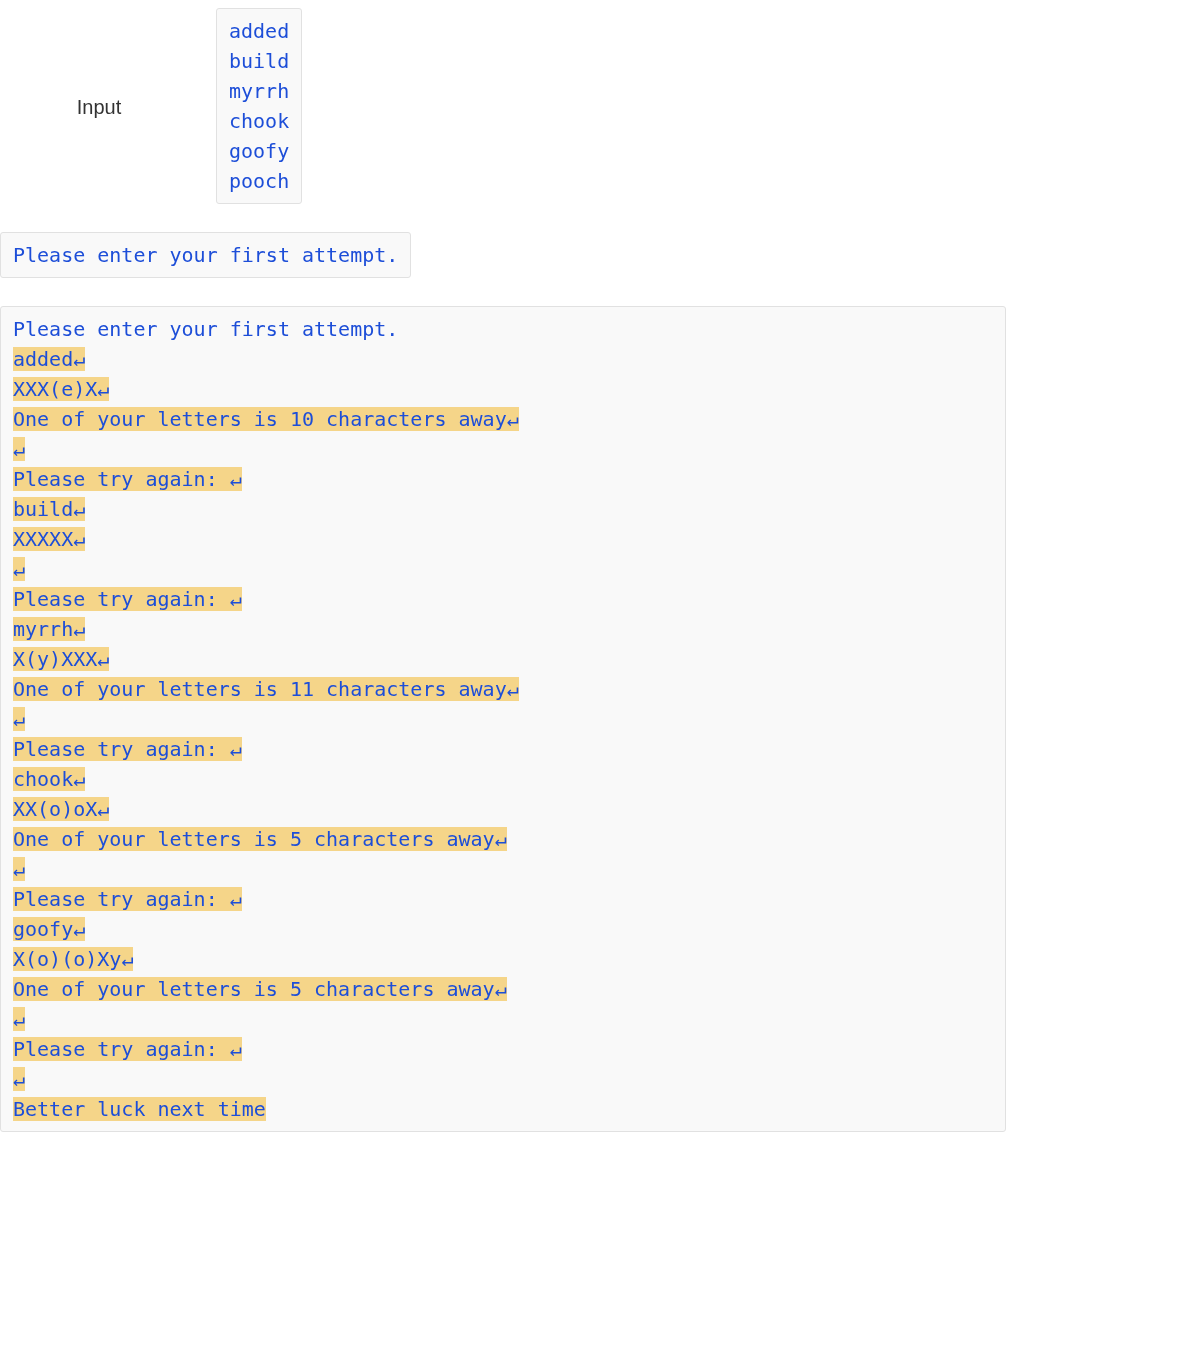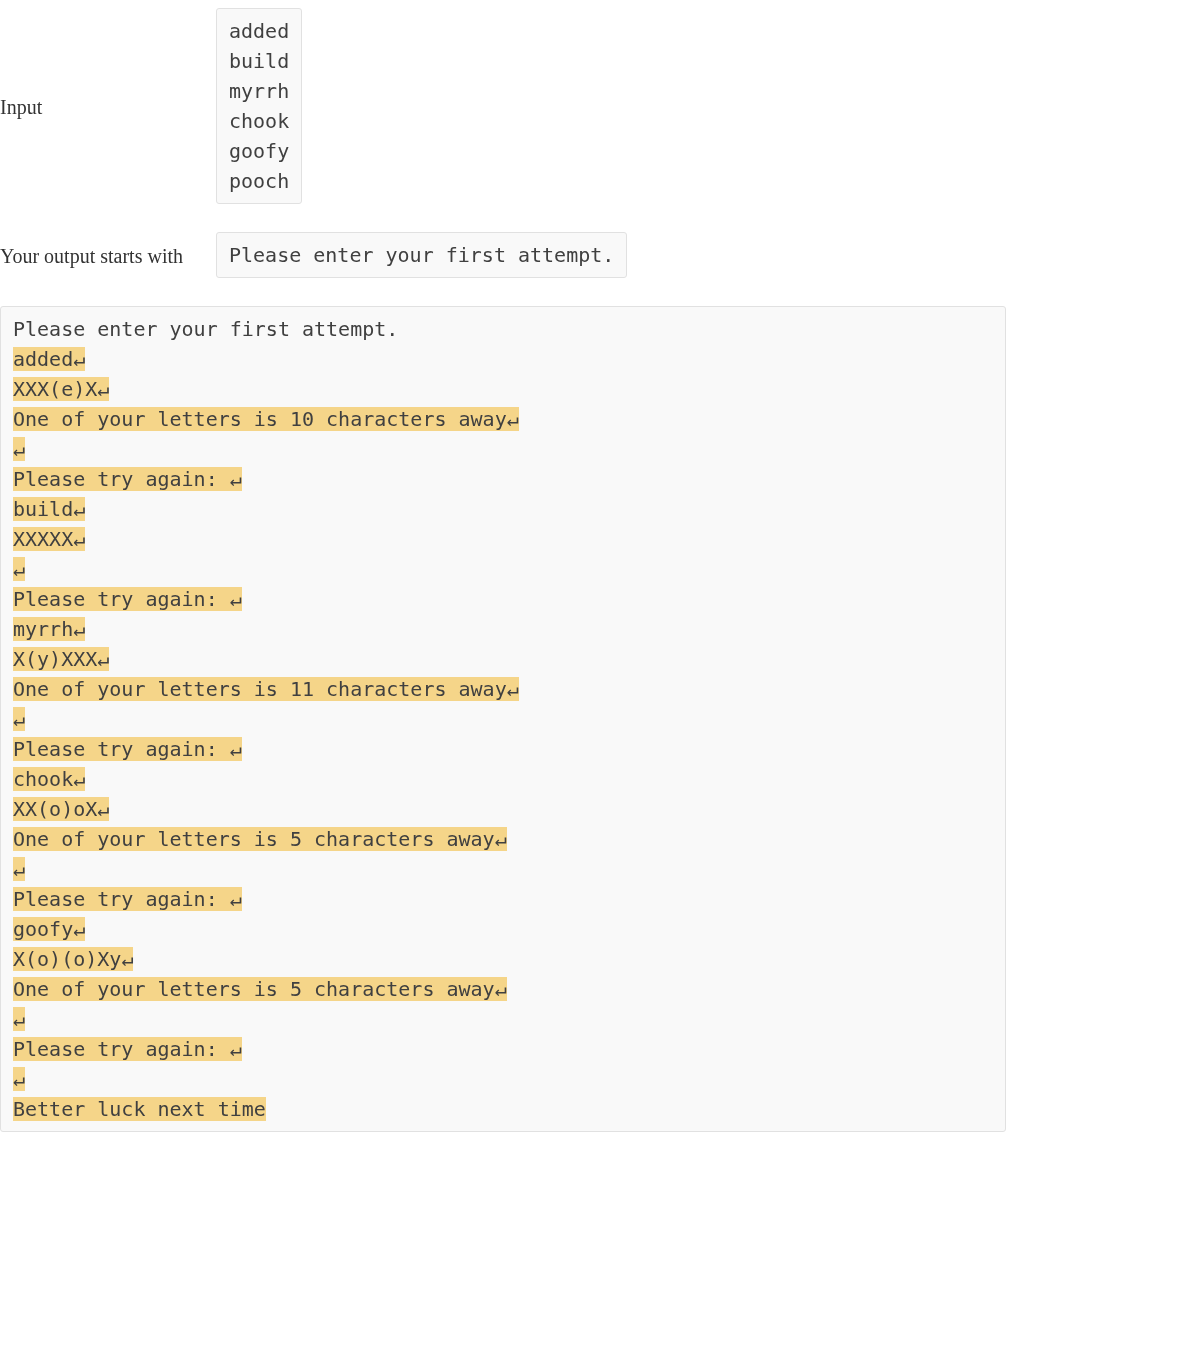--- a/index.html
+++ b/index.html
@@ -18,27 +18,26 @@
     padding-top: 8px;
     padding-left: 0px;
     padding-right: 180px;
   }
   .row {
     display: flex;
     margin-bottom: 28px;
   }
   .label-cell {
     width: 216px;
-    text-align: left;
+    text-align: center;
     padding-right: 18px;
     color: #333;
     font-size: 20px;
     line-height: 1.4;
     padding-top: 2px;
-    font-family: Liberation Serif, serif;
   }
   .label-cell.align-top {
     align-self: flex-start;
   }
   .row.input .label-cell {
     align-self: center;
   }
   .row.your-output .label-cell {
     align-self: flex-start;
     padding-top: 10px;
@@ -50,21 +49,21 @@
     flex: 0 0 auto;
   }
   .content-cell.full {
     flex: 1 1 auto;
   }
   pre {
     font-family: "Menlo", "Consolas", "DejaVu Sans Mono", "Liberation Mono", monospace;
     font-size: 20px;
     line-height: 30px;
     font-weight: 400;
-    color: #404040;
+    color: #1d4ed8;
     background-color: #f9f9f9;
     border: 1px solid #e1e1e1;
     border-radius: 3px;
     margin: 0;
     padding: 7px 12px;
     white-space: pre;
     display: inline-block;
   }
   pre.full-width {
     display: block;
@@ -93,21 +92,20 @@
       <pre>added
 build
 myrrh
 chook
 goofy
 pooch</pre>
     </div>
   </div>
 
   <div class="row your-output">
-    <div class="label-cell align-top">Your output starts with</div>
     <div class="content-cell">
       <pre>Please enter your first attempt.</pre>
     </div>
   </div>
 
   <div class="row expected">
     <div class="content-cell full">
       <pre class="full-width" id="expected-block"><span class="diff-line">Please enter your first attempt.</span><span class="diff-line"><span class="hl">added</span><span class="crlf">↵</span></span><span class="diff-line"><span class="hl">XXX(e)X</span><span class="crlf">↵</span></span><span class="diff-line"><span class="hl">One of your letters is 10 characters away</span><span class="crlf">↵</span></span><span class="diff-line"><span class="hl"></span><span class="crlf">↵</span></span><span class="diff-line"><span class="hl">Please try again: </span><span class="crlf">↵</span></span><span class="diff-line"><span class="hl">build</span><span class="crlf">↵</span></span><span class="diff-line"><span class="hl">XXXXX</span><span class="crlf">↵</span></span><span class="diff-line"><span class="hl"></span><span class="crlf">↵</span></span><span class="diff-line"><span class="hl">Please try again: </span><span class="crlf">↵</span></span><span class="diff-line"><span class="hl">myrrh</span><span class="crlf">↵</span></span><span class="diff-line"><span class="hl">X(y)XXX</span><span class="crlf">↵</span></span><span class="diff-line"><span class="hl">One of your letters is 11 characters away</span><span class="crlf">↵</span></span><span class="diff-line"><span class="hl"></span><span class="crlf">↵</span></span><span class="diff-line"><span class="hl">Please try again: </span><span class="crlf">↵</span></span><span class="diff-line"><span class="hl">chook</span><span class="crlf">↵</span></span><span class="diff-line"><span class="hl">XX(o)oX</span><span class="crlf">↵</span></span><span class="diff-line"><span class="hl">One of your letters is 5 characters away</span><span class="crlf">↵</span></span><span class="diff-line"><span class="hl"></span><span class="crlf">↵</span></span><span class="diff-line"><span class="hl">Please try again: </span><span class="crlf">↵</span></span><span class="diff-line"><span class="hl">goofy</span><span class="crlf">↵</span></span><span class="diff-line"><span class="hl">X(o)(o)Xy</span><span class="crlf">↵</span></span><span class="diff-line"><span class="hl">One of your letters is 5 characters away</span><span class="crlf">↵</span></span><span class="diff-line"><span class="hl"></span><span class="crlf">↵</span></span><span class="diff-line"><span class="hl">Please try again: </span><span class="crlf">↵</span></span><span class="diff-line"><span class="hl"></span><span class="crlf">↵</span></span><span class="diff-line"><span class="hl">Better luck next time</span></span></pre>
     </div>
   </div>

